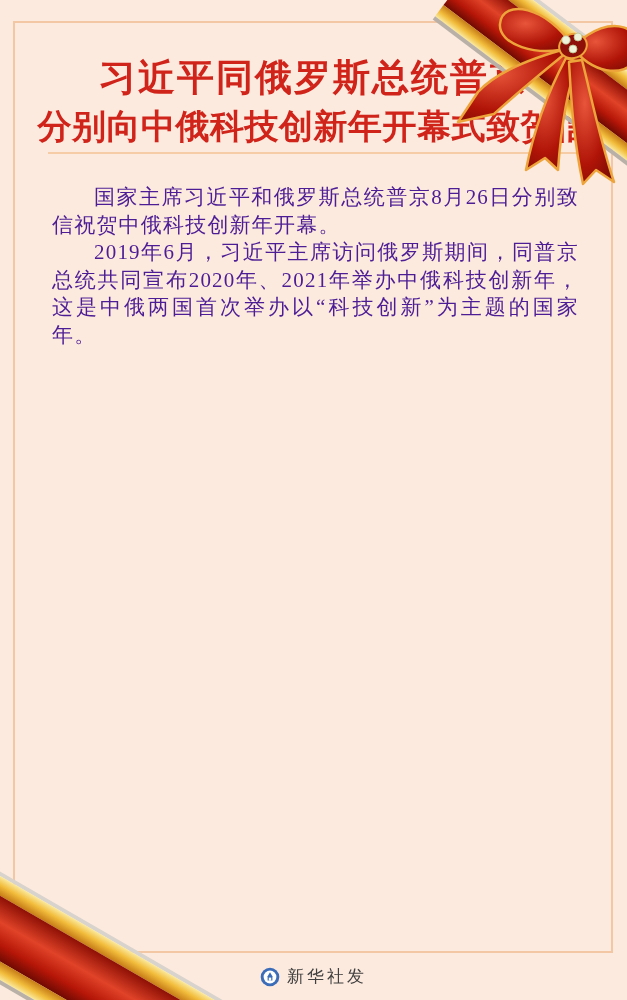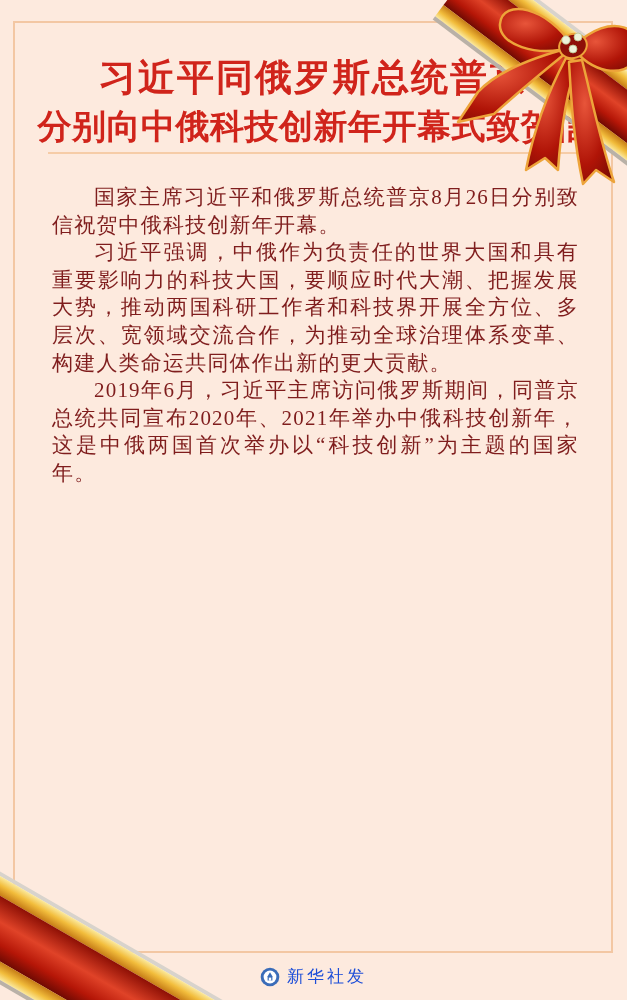--- a/index.html
+++ b/index.html
@@ -38,33 +38,33 @@
   .title .t2 { display:block; font-size:34px; letter-spacing:0.5px; line-height:44px; margin-top:5px; }
 
   .sep {
     position:absolute; left:48px; right:42px; top:152px;
     height:2px; background:#f6cca7;
   }
 
   .article {
     position:absolute; left:52px; top:184px; width:527px;
     font-size:21px; line-height:27.6px;
-    color:#7f1d1d;
+    color:#4c1d95;
     text-align:justify;
     text-justify:inter-character;
     letter-spacing:1.2px;
     z-index:2;
   }
   .article p { margin:0; text-indent:2em; }
 
   .footer {
     position:absolute; left:0; right:0; top:965px;
     display:flex; align-items:center; justify-content:center;
     gap:7px;
-    color:#1d4ed8;
+    color:#404040;
     font-size:17px; letter-spacing:3px;
     z-index:6;
   }
   .footer svg { display:block; }
 </style>
 </head>
 <body>
 
 <div class="poster">
 
@@ -72,21 +72,20 @@
 
   <h1 class="title">
     <span class="t1">习近平同俄罗斯总统普京</span>
     <span class="t2">分别向中俄科技创新年开幕式致贺信</span>
   </h1>
 
   <div class="sep"></div>
 
   <div class="article">
     <p>国家主席习近平和俄罗斯总统普京8月26日分别致信祝贺中俄科技创新年开幕。</p>
-    <p>习近平强调，中俄作为负责任的世界大国和具有重要影响力的科技大国，要顺应时代大潮、把握发展大势，推动两国科研工作者和科技界开展全方位、多层次、宽领域交流合作，为推动全球治理体系变革、构建人类命运共同体作出新的更大贡献。</p>
     <p>2019年6月，习近平主席访问俄罗斯期间，同普京总统共同宣布2020年、2021年举办中俄科技创新年，这是中俄两国首次举办以“科技创新”为主题的国家年。</p>
   </div>
 
   <svg class="deco-svg" viewBox="0 0 627 1000">
     <defs>
       <linearGradient id="goldA" x1="0" y1="0" x2="0" y2="1" gradientUnits="objectBoundingBox">
         <stop offset="0" stop-color="#fbe99c"></stop>
         <stop offset="0.45" stop-color="#f2bd3c"></stop>
         <stop offset="1" stop-color="#c67c16"></stop>
       </linearGradient>

